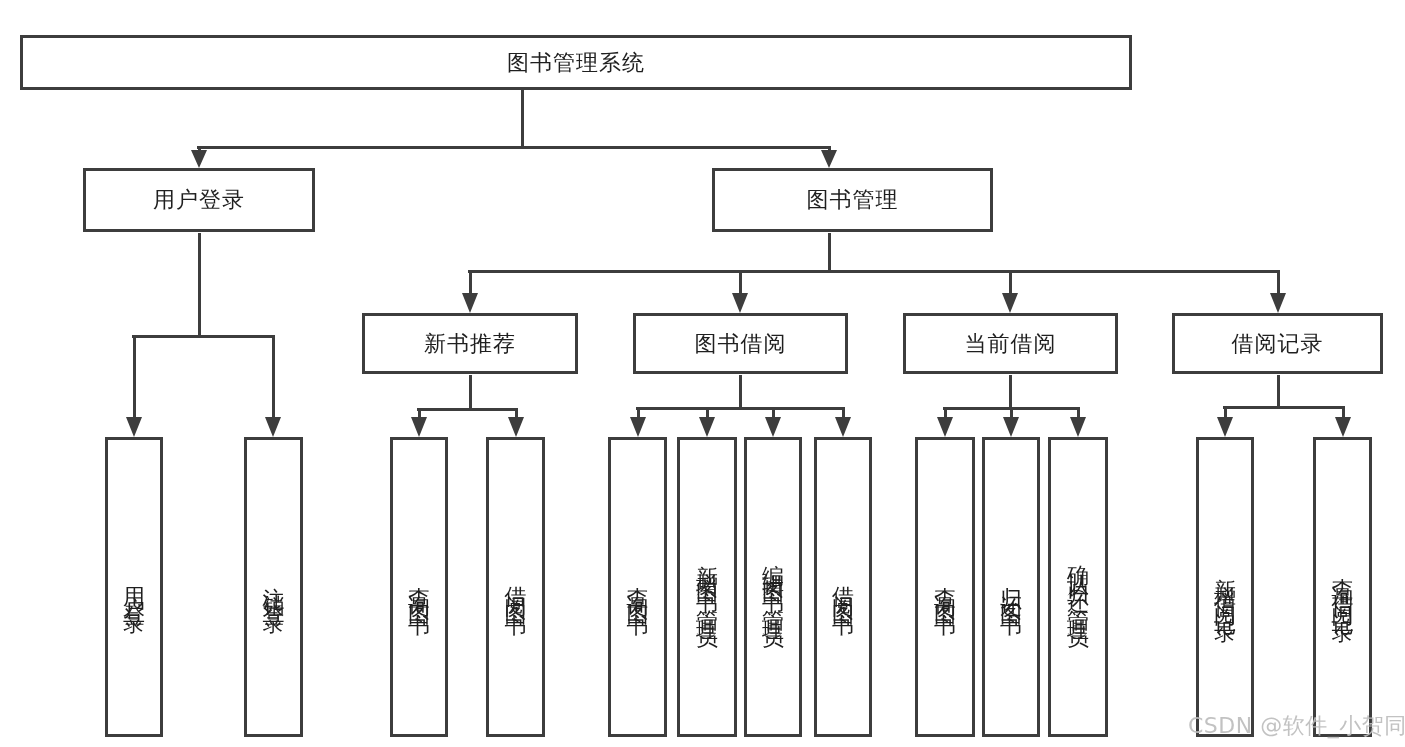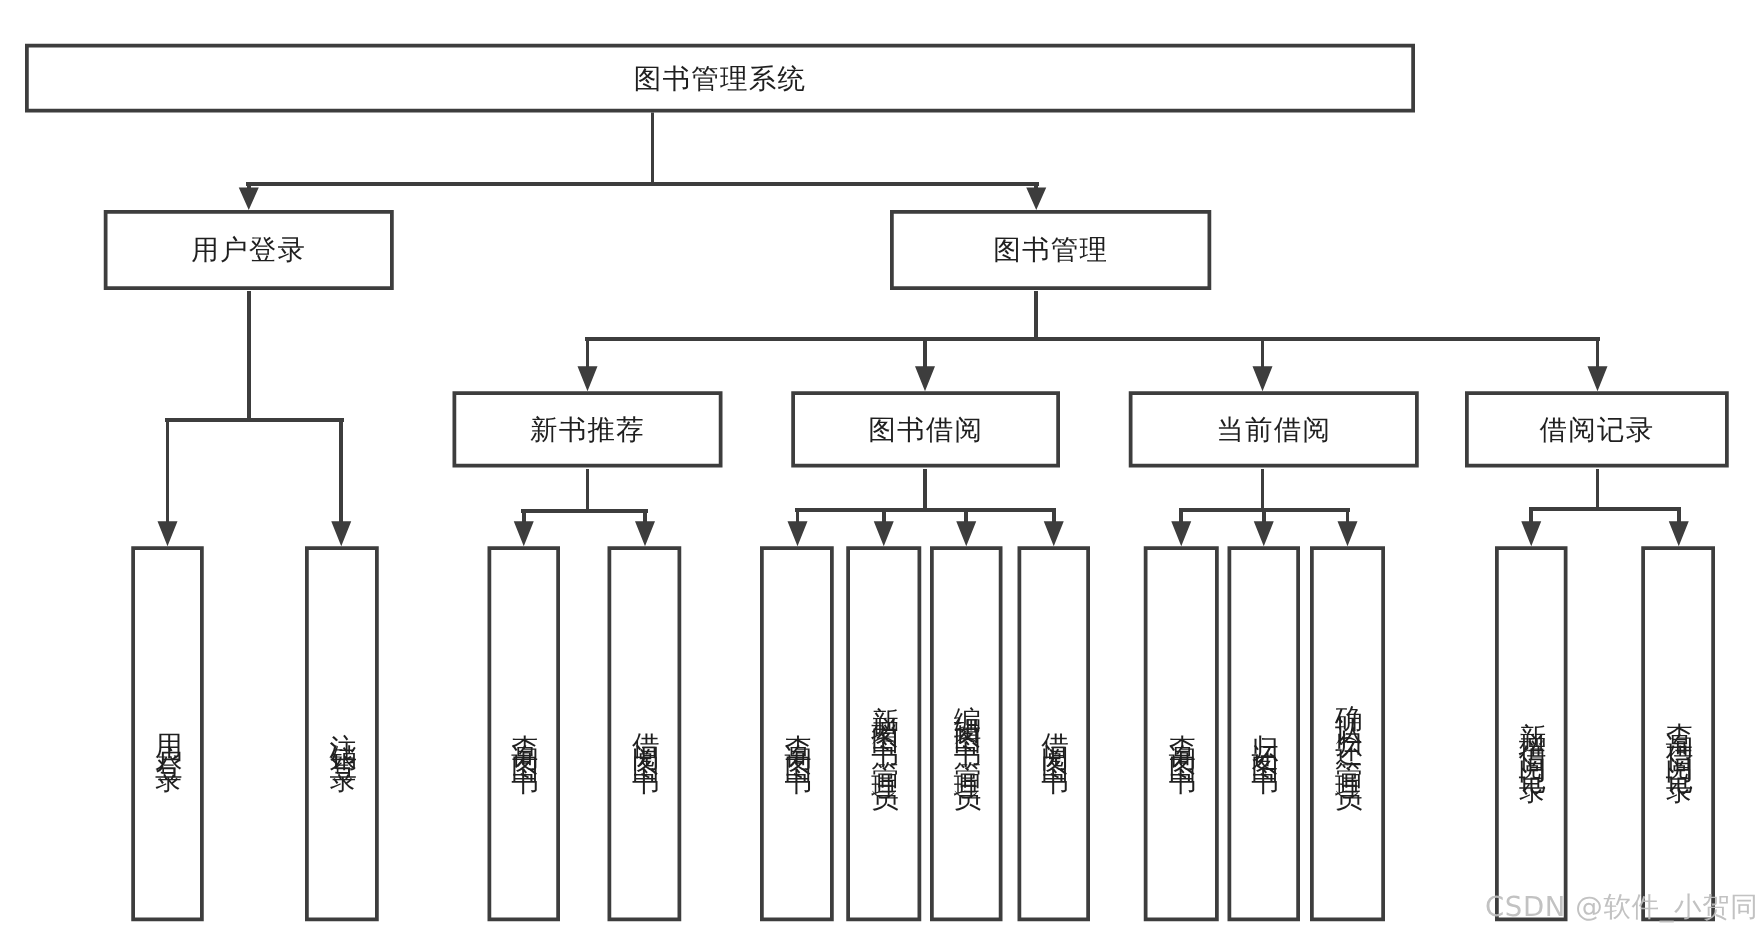--- a/index.html
+++ b/index.html
@@ -65,31 +65,31 @@
     <path class="arrow" d="M1217 417 H1233 L1225 437 Z M1335 417 H1351 L1343 437 Z"></path>
   </svg>
 
   <div class="box hbox root">
     <span>图书管理系统</span>
   </div>
 
   <div class="box hbox lvl2" style="left:83px;width:232px;">
     <span>用户登录</span>
   </div>
-  <div class="box hbox lvl2" style="left:712px;width:257px;">
+  <div class="box hbox lvl2" style="left:712px;width:281px;">
     <span>图书管理</span>
   </div>
 
   <div class="box hbox lvl3" style="left:362px;width:216px;align-items:center;">
     <span>新书推荐</span>
   </div>
   <div class="box hbox lvl3" style="left:633px;width:215px;">
     <span>图书借阅</span>
   </div>
-  <div class="box hbox lvl3" style="left:903px;width:232px;">
+  <div class="box hbox lvl3" style="left:903px;width:215px;">
     <span>当前借阅</span>
   </div>
   <div class="box hbox lvl3" style="left:1172px;width:211px;">
     <span>借阅记录</span>
   </div>
 
   <div class="box vbox leaf" style="left:105px;width:58px;">
     <span>用户登录</span>
   </div>
   <div class="box vbox leaf" style="left:244px;width:59px;">

